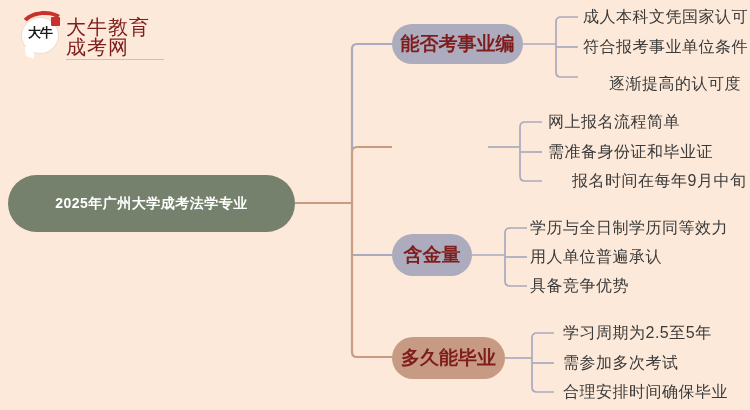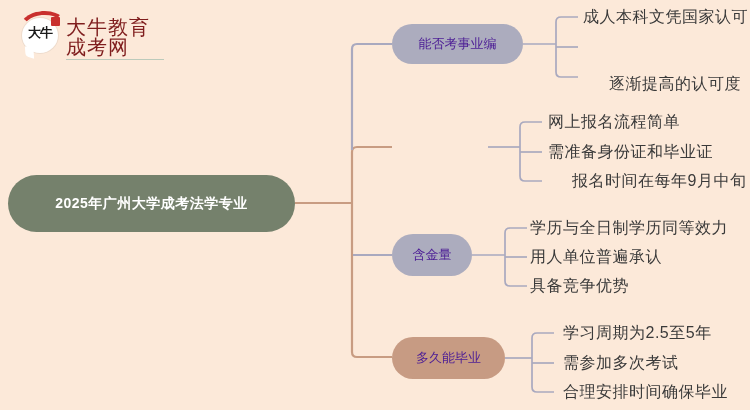--- a/index.html
+++ b/index.html
@@ -25,21 +25,21 @@
   .logo-texts{position:absolute;left:51px;top:5px;}
   .logo-title{font-size:20px;font-weight:normal;color:#7f1d1d;letter-spacing:1px;line-height:20px;}
   .logo-divider{height:1px;background:#bccabb;margin:2px 0 2px 0;width:98px;}
   .logo-url{font-size:11.5px;font-weight:bold;color:#2e8b3c;letter-spacing:0.4px;line-height:13px;}
 
   
   .pill{position:absolute;display:flex;align-items:center;justify-content:center;
         white-space:nowrap;box-sizing:border-box;cursor:default;}
   .root-pill{left:8px;top:175px;width:287px;height:57px;border-radius:29px;background:#75816C;
         color:#ffffff;font-size:14px;font-weight:bold;letter-spacing:0.5px;}
-  .branch-pill{color:#4c1d95;font-weight:normal;font-size:13px;border-radius:21px;}
+  .branch-pill{color:#7f1d1d;font-weight:bold;font-size:19px;border-radius:21px;}
   .pill-gray{background:#ACACBE;}
   .pill-tan{background:#C79B83;}
   .b1{left:392px;top:24px;width:131px;height:40px;}
   .b2{left:392px;top:127px;width:96px;height:40px;}
   .b3{left:392px;top:234px;width:80px;height:42px;}
   .b4{left:392px;top:337px;width:113px;height:42px;}
 
   
   .leaf{position:absolute;transform:translateY(-50%);white-space:nowrap;
         font-size:16px;color:#3a3a3a;letter-spacing:0.5px;}
@@ -93,20 +93,21 @@
     </div>
   </div>
 
   <div class="pill root-pill">2025年广州大学成考法学专业</div>
 
   <div class="pill branch-pill pill-gray b1">能否考事业编</div>
   <div class="pill branch-pill pill-gray b3">含金量</div>
   <div class="pill branch-pill pill-tan b4">多久能毕业</div>
 
   <div class="leaf l1a">成人本科文凭国家认可</div>
+  <div class="leaf l1b">符合报考事业单位条件</div>
   <div class="leaf l1c">逐渐提高的认可度</div>
 
   <div class="leaf l2a">网上报名流程简单</div>
   <div class="leaf l2b">需准备身份证和毕业证</div>
   <div class="leaf l2c">报名时间在每年9月中旬</div>
 
   <div class="leaf l3a">学历与全日制学历同等效力</div>
   <div class="leaf l3b">用人单位普遍承认</div>
   <div class="leaf l3c">具备竞争优势</div>
 

